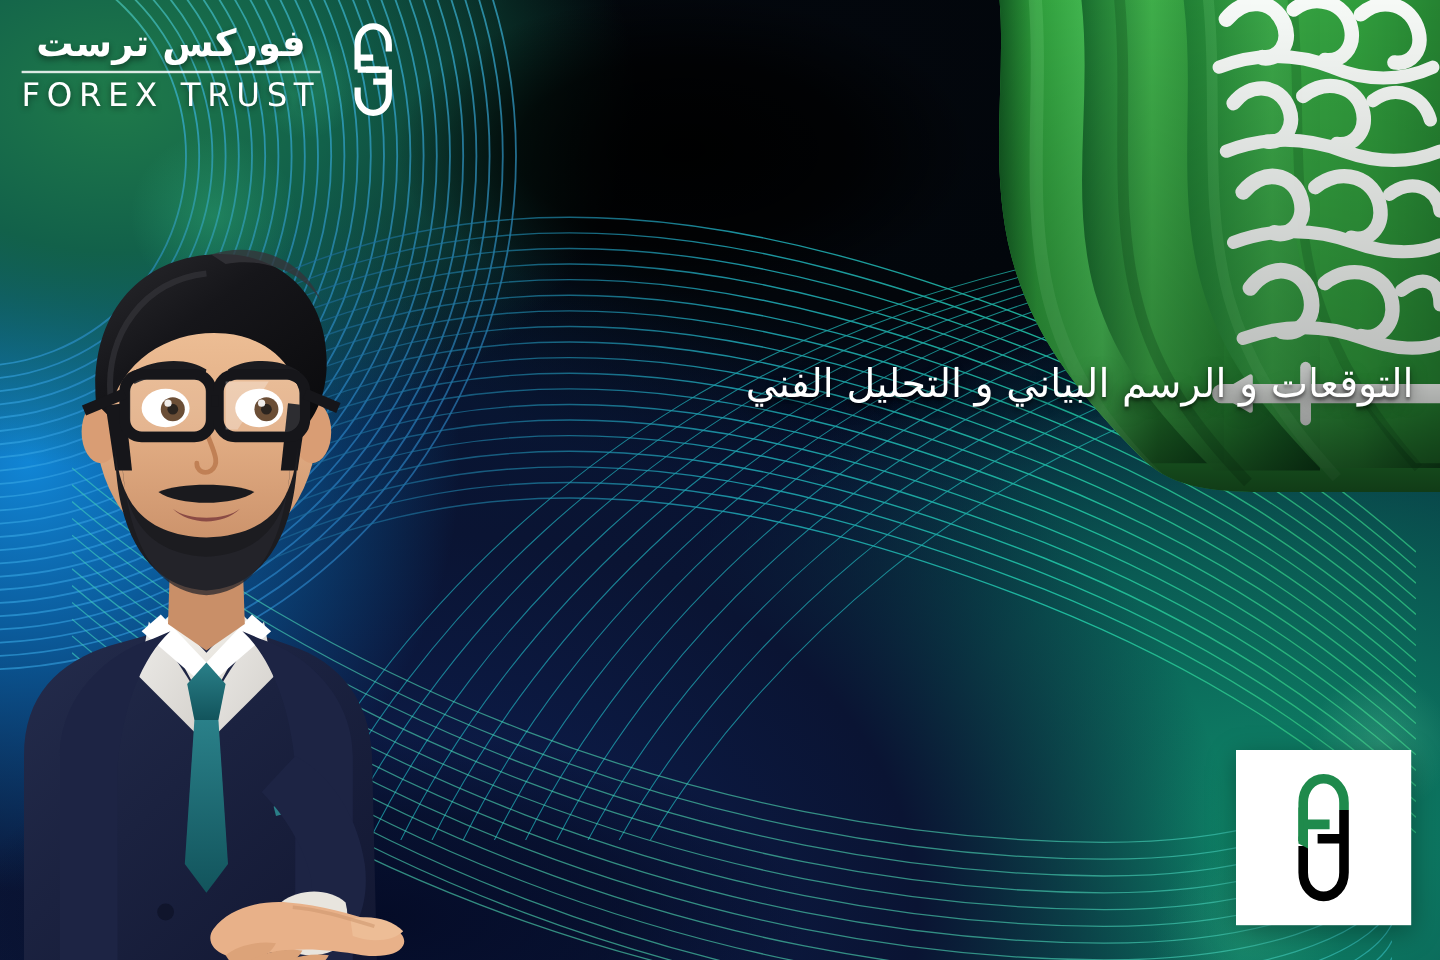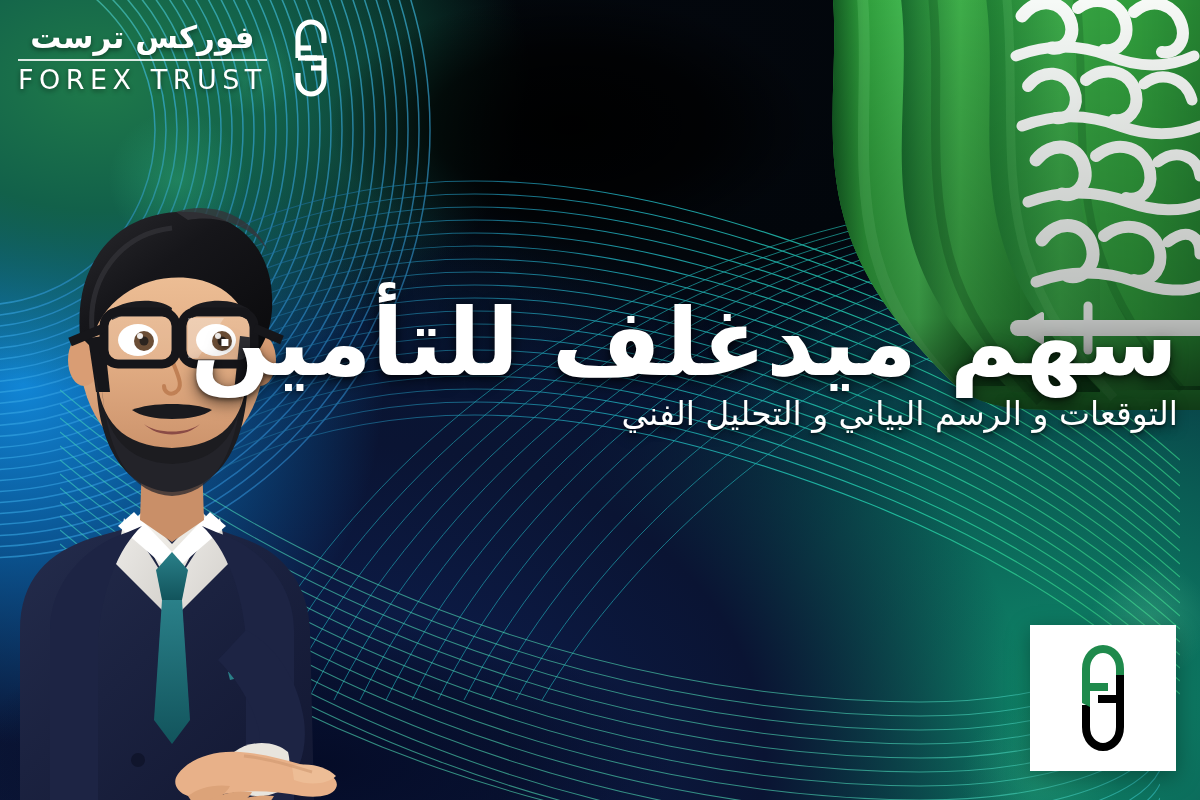--- a/index.html
+++ b/index.html
@@ -443,21 +443,20 @@
       </svg>
     </div>
     <div class="brand-text">
       <div class="brand-ar">فوركس ترست</div>
       <div class="brand-rule"></div>
       <div class="brand-en">FOREX TRUST</div>
     </div>
   </div>
 
   <div class="headline">
-    <div class="title-main">سهم ميدغلف للتأمين</div>
     <div class="title-sub">التوقعات و الرسم البياني و التحليل الفني</div>
   </div>
 
   <div class="badge">
     <svg viewBox="0 0 78 110" xmlns="http://www.w3.org/2000/svg">
       <g fill="none" stroke-width="8" stroke-linecap="butt">
         <path d="M22,58 L22,26 C22,14 30,6 39,6 C48,6 56,14 56,26 L56,32" stroke="#1f8a4c"></path>
         <path d="M22,58 L22,30" stroke="#1f8a4c"></path>
         <path d="M22,44 L44,44" stroke="#1f8a4c"></path>
         <path d="M56,32 L56,84 C56,96 48,104 39,104 C30,104 22,96 22,84 L22,62" stroke="#000000"></path>

